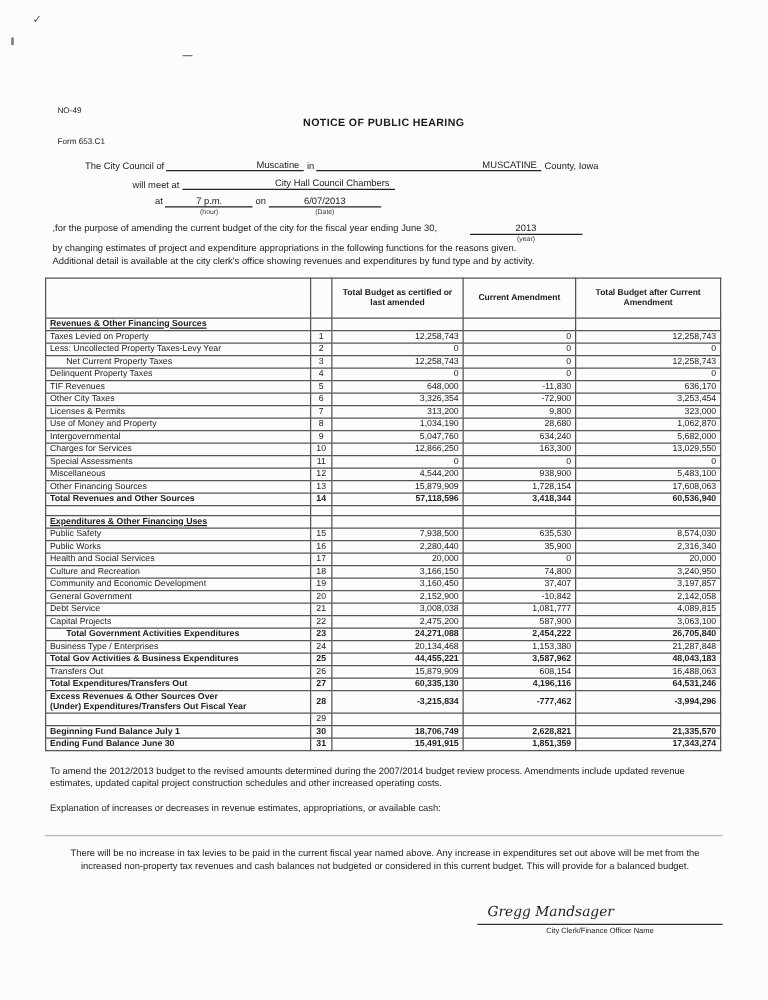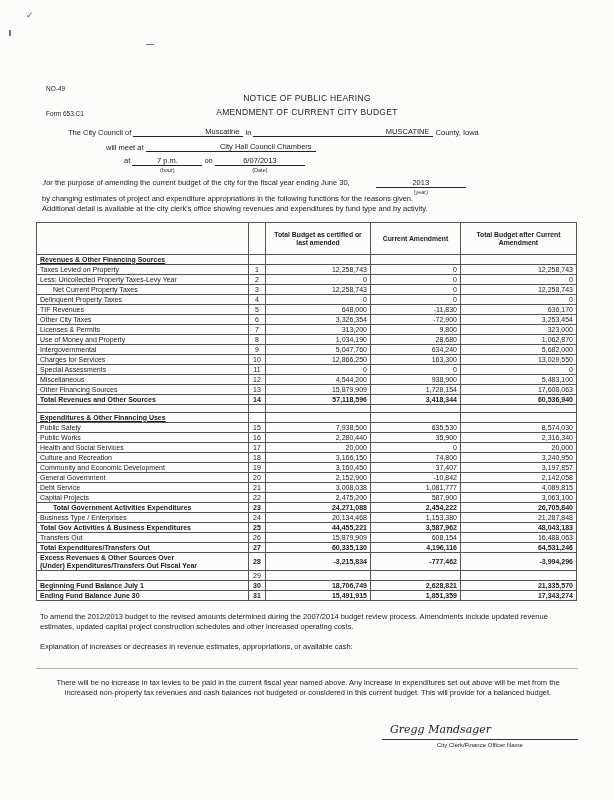--- a/index.html
+++ b/index.html
@@ -6,21 +6,21 @@
   html,body { width:614px; height:800px; background:#ffffff; }
   .page {
     position:relative; width:614px; height:800px; background:#fcfcfb;
     font-family:"Liberation Sans", sans-serif; color:#1c1c1c; overflow:hidden;
   }
   
   .pen-mark { position:absolute; color:#555; font-size:9px; }
   .pen-dash { position:absolute; background:#777; }
 
   .form-small { position:absolute; font-size:6.5px; color:#222; }
-  .doc-title { position:absolute; width:100%; text-align:center; font-weight:normal; font-size:8.5px; letter-spacing:.3px; }
+  .doc-title { position:absolute; width:100%; text-align:center; font-weight:bold; font-size:8.5px; letter-spacing:.3px; }
 
   .hline { position:absolute; font-size:7.5px; white-space:nowrap; }
   .blank { display:inline-block; border-bottom:1px solid #222; text-align:right; vertical-align:bottom; padding:0 4px; }
   .bstack { display:inline-block; vertical-align:top; text-align:center; }
   .bstack .bval { display:block; border-bottom:1px solid #222; padding:0 8px; }
   .bstack .bsub { display:block; font-size:5.5px; color:#333; padding-top:1px; }
 
   .para { position:absolute; font-size:7.5px; line-height:10px; }
 
   table.budget { position:absolute; top:222px; left:36px; width:540px; border-collapse:collapse; font-size:7px; table-layout:fixed; }
@@ -52,21 +52,20 @@
 <div class="page">
 
   <span class="pen-mark" style="left:26px; top:10px;">✓</span>
   <span class="pen-dash" style="left:9px; top:30px; width:2px; height:6px;"></span>
   <span class="pen-dash" style="left:146px; top:44px; width:8px; height:1px;"></span>
 
   <div class="form-small" style="left:46px; top:85px;">NO-49</div>
   <div class="form-small" style="left:46px; top:110px;">Form 653.C1</div>
 
   <div class="doc-title" style="top:93px;">NOTICE OF PUBLIC HEARING</div>
-  <div class="doc-title" style="top:107px;">AMENDMENT OF CURRENT CITY BUDGET</div>
 
   <div class="hline" style="left:68px; top:127px;">
     <span>The City Council of</span>
     <span class="blank" style="min-width:110px;">Muscatine</span>
     <span>in</span>
     <span class="blank" style="min-width:180px;">MUSCATINE</span>
     <span>County, Iowa</span>
   </div>
 
   <div class="hline" style="left:106px; top:142px;">

